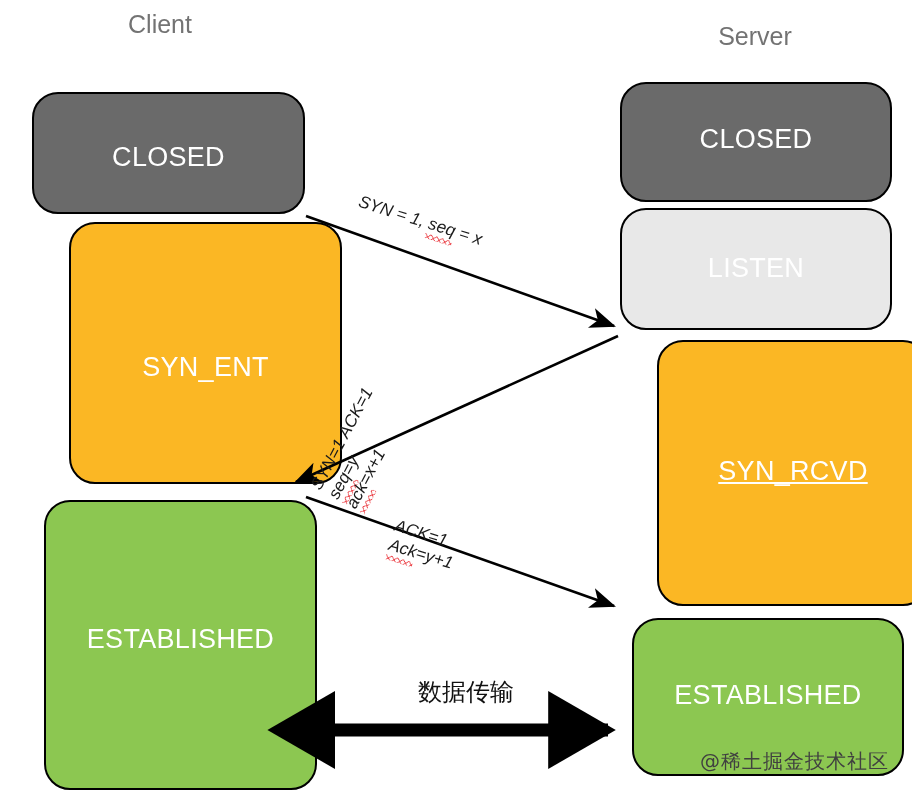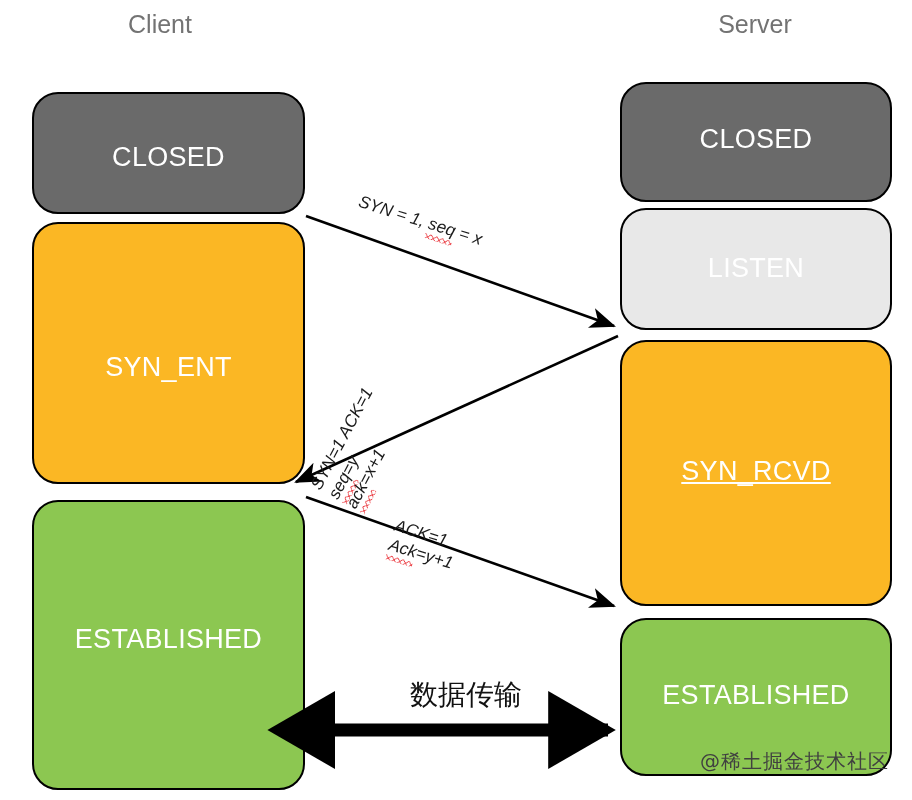--- a/index.html
+++ b/index.html
@@ -23,41 +23,41 @@
   
   .col-title {
     position: absolute;
     font-size: 25px;
     font-weight: 400;
     color: #737373;
     text-align: center;
     white-space: nowrap;
   }
   #title-client { left: 60px;  top: 10px; width: 200px; }
-  #title-server { left: 655px; top: 10px; width: 200px; text-align: center; }
+  #title-server { left: 655px; top: 22px; width: 200px; text-align: center; }
 
   
   .state-box {
     position: absolute;
     box-sizing: border-box;
     border: 2.5px solid #000000;
     border-radius: 26px;
     display: flex;
     align-items: center;
     justify-content: center;
     color: #ffffff;
     font-size: 27px;
     font-weight: 400;
     letter-spacing: 0.3px;
     white-space: nowrap;
   }
   .state-box.closed      { background: #6a6a6a; }
   .state-box.listen      { background: #e8e8e8; }
-  .state-box.syn         { background: #fbb724; }
-  .state-box.established { background: #8cc751; }
+  .state-box.syn         { background: #fbb724; margin-left: 37px; }
+  .state-box.established { background: #8cc751; margin-left: 12px; }
 
   
   #c-closed      { left: 32px;  top: 92px;  width: 273px; height: 122px; }
   #c-synsent     { left: 32px;  top: 222px; width: 273px; height: 262px; }
   #c-established { left: 32px;  top: 500px; width: 273px; height: 290px; }
 
   
   #s-closed      { left: 620px; top: 82px;  width: 272px; height: 120px; }
   #s-listen      { left: 620px; top: 208px; width: 272px; height: 122px; }
   #s-synrcvd     { left: 620px; top: 340px; width: 272px; height: 266px; text-decoration: underline; }
@@ -126,21 +126,21 @@
     transform: rotate(17deg);
     transform-origin: left top;
   }
 
   
   #data-caption {
     position: absolute;
     left: 316px; top: 676px;
     width: 300px;
     text-align: center;
-    font-size: 28px;
+    font-size: 24px;
     color: #111111;
     font-family: "DejaVu Sans", "Liberation Sans", sans-serif;
     white-space: nowrap;
   }
 
   
   #watermark {
     position: absolute;
     left: 700px; top: 748px;
     font-size: 20px;

